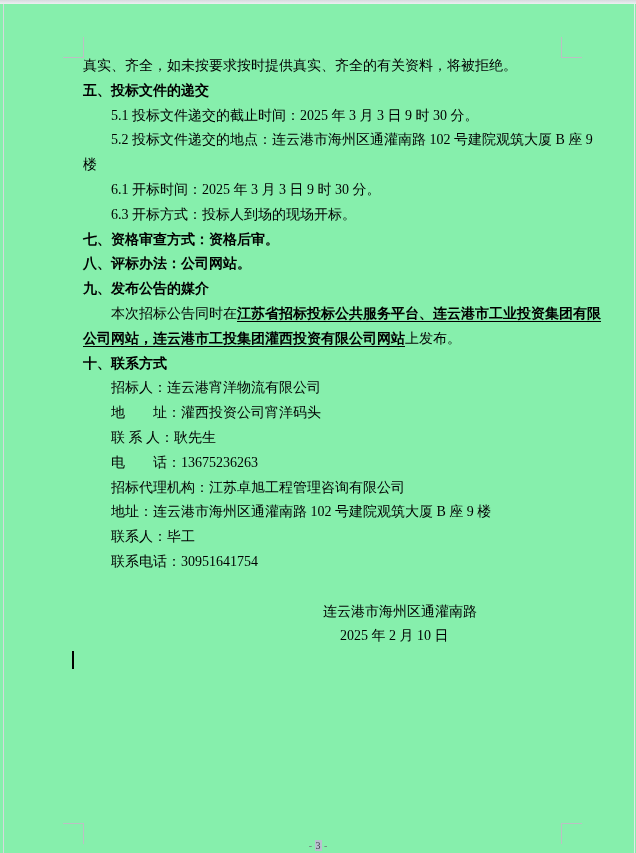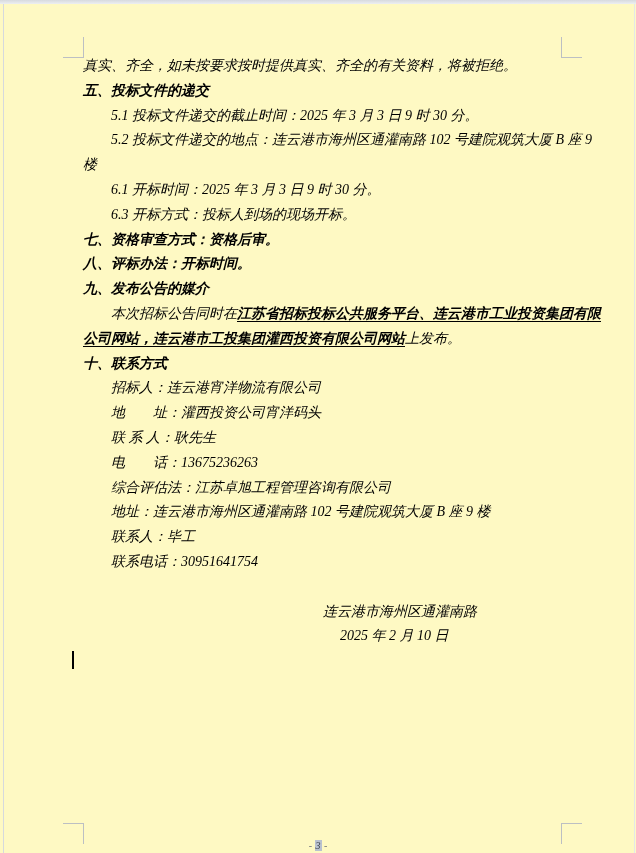--- a/index.html
+++ b/index.html
@@ -1,23 +1,22 @@
 <!DOCTYPE html>
 <html><head>
 <meta charset="utf-8">
 <style>
   html,body{margin:0;padding:0;}
   .screen{
     position:relative;
     width:636px;height:853px;
-    background:#fef9c3;
+    background:#86efac;
     overflow:hidden;
     font-family:"Liberation Serif","DejaVu Serif",serif;
     color:#000;
-    font-style:italic;
   }
   
   .top-strip{
     position:absolute;left:0;top:0;width:636px;height:4px;
     background:linear-gradient(#d7dade,#edeff1);
   }
   .left-edge{
     position:absolute;left:3px;top:4px;width:1px;height:849px;
     background:#d6d9dd;
   }
@@ -72,30 +71,30 @@
 
   <div class="doc" id="doc">
       <div class="line"><span>真实、齐全，如未按要求按时提供真实、齐全的有关资料，将被拒绝。</span></div>
       <div class="line"><span class="b">五、投标文件的递交</span></div>
       <div class="line indent"><span>5.1 投标文件递交的截止时间：2025 年 3 月 3 日 9 时 30 分。</span></div>
       <div class="line indent"><span>5.2 投标文件递交的地点：连云港市海州区通灌南路 102 号建院观筑大厦 B 座 9</span></div>
       <div class="line"><span>楼</span></div>
       <div class="line indent"><span>6.1 开标时间：2025 年 3 月 3 日 9 时 30 分。</span></div>
       <div class="line indent"><span>6.3 开标方式：投标人到场的现场开标。</span></div>
       <div class="line"><span class="b">七、资格审查方式：资格后审。</span></div>
-      <div class="line"><span class="b">八、评标办法：开标时间。</span></div>
+      <div class="line"><span class="b">八、评标办法：公司网站。</span></div>
       <div class="line"><span class="b">九、发布公告的媒介</span></div>
       <div class="line indent"><span>本次招标公告同时在</span><span class="b u">江苏省招标投标公共服务平台、连云港市工业投资集团有限</span></div>
       <div class="line"><span class="b u">公司网站，连云港市工投集团灌西投资有限公司网站</span><span>上发布。</span></div>
       <div class="line"><span class="b">十、联系方式</span></div>
       <div class="line indent"><span>招标人：连云港宵洋物流有限公司</span></div>
       <div class="line indent"><span>地　　址：灌西投资公司宵洋码头</span></div>
       <div class="line indent"><span>联 系 人：耿先生</span></div>
       <div class="line indent"><span>电　　话：13675236263</span></div>
-      <div class="line indent"><span>综合评估法：江苏卓旭工程管理咨询有限公司</span></div>
+      <div class="line indent"><span>招标代理机构：江苏卓旭工程管理咨询有限公司</span></div>
       <div class="line indent"><span>地址：连云港市海州区通灌南路 102 号建院观筑大厦 B 座 9 楼</span></div>
       <div class="line indent"><span>联系人：毕工</span></div>
       <div class="line indent"><span>联系电话：30951641754</span></div>
       <div class="line"></div>
       <div class="line" style="padding-left: 240px;"><span>连云港市海州区通灌南路</span></div>
       <div class="line" style="padding-left: 257px; margin-top: 0;"><span>2025 年 2 月 10 日</span></div>
     </div>
 
   <div class="caret"></div>
 

